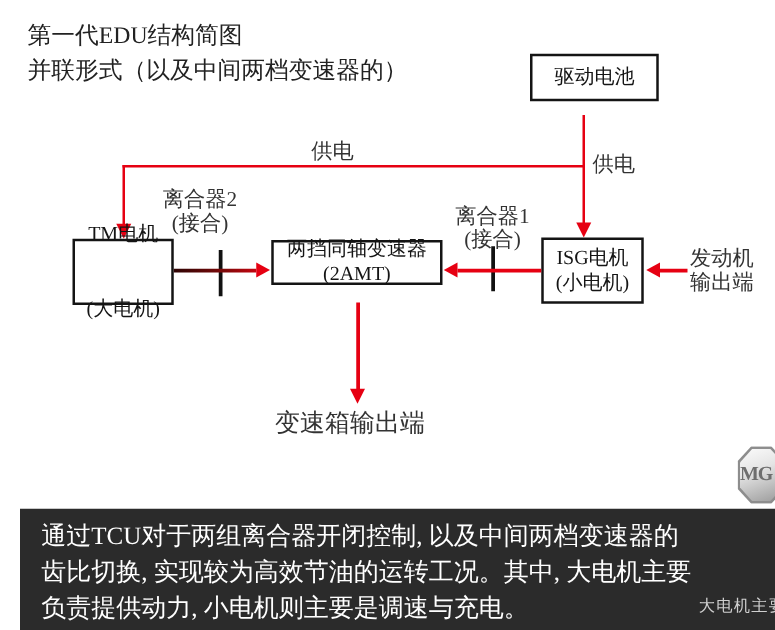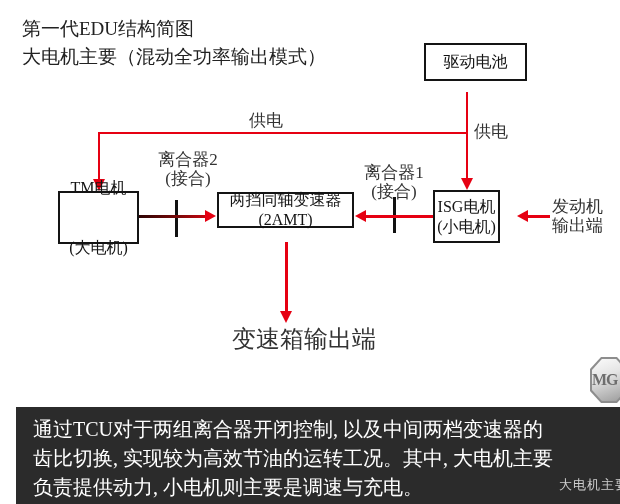--- a/index.html
+++ b/index.html
@@ -12,21 +12,21 @@
   .title{position:absolute;left:6px;top:15px;font-size:19px;line-height:28px;color:#222;}
   
   .node{
     position:absolute;box-sizing:border-box;border:2px solid #141414;background:#fff;
     display:flex;flex-direction:column;align-items:center;justify-content:center;
     font-size:16px;line-height:20px;color:#141414;text-align:center;white-space:nowrap;
   }
   .node-battery{left:408px;top:43px;width:103px;height:38px;}
   .node-tm{left:42px;top:191px;width:81px;height:53px;gap:40px;}
   .node-gearbox{left:201px;top:192px;width:137px;height:36px;}
-  .node-isg{left:417px;top:190px;width:67px;height:53px;}
+  .node-isg{left:417px;top:190px;width:82px;height:53px;}
   
   .rline{position:absolute;background:#e60012;}
   .line-batt-v{left:450px;top:92px;width:2px;height:88px;}
   .line-supply-h{left:82px;top:132px;width:370px;height:2px;}
   .line-left-v{left:82px;top:132px;width:2px;height:48px;}
   .line-gb-down{left:269px;top:242px;width:3px;height:70px;}
   .line-isg-gb{left:350px;top:215px;width:67px;height:3px;}
   .line-engine{left:512px;top:215px;width:22px;height:3px;}
   .line-tm-gb{left:123px;top:215px;width:66px;height:3px;
     background:linear-gradient(90deg,#2d0404,#7c0909 60%,#c40510);}
@@ -42,24 +42,24 @@
   .arr-into-gb-l{left:339px;top:210px;}
   .arr-into-isg{left:501px;top:210px;}
   
   .tick{position:absolute;width:3px;background:#111;}
   .tick2{left:159px;top:200px;height:37px;}
   .tick1{left:377px;top:197px;height:36px;}
   
   .lbl{position:absolute;color:#333;font-size:17px;line-height:19px;white-space:nowrap;}
   .lbl-supply-left{left:233px;top:111px;}
   .lbl-supply-right{left:458px;top:122px;}
-  .lbl-clutch2{left:132px;top:150px;width:80px;text-align:center;}
+  .lbl-clutch2{left:104px;top:150px;width:80px;text-align:center;}
   .lbl-clutch1{left:338px;top:163px;width:80px;text-align:center;}
   .lbl-engine{left:536px;top:197px;text-align:left;}
-  .lbl-gbout{left:216px;top:330px;font-size:24px;color:#333;}
+  .lbl-gbout{left:204px;top:330px;font-size:20px;color:#333;}
   
   .mg-outer{
     position:absolute;left:574px;top:357px;width:38px;height:46px;
     clip-path:polygon(29% 0,71% 0,100% 26%,100% 74%,71% 100%,29% 100%,0 74%,0 26%);
     background:#8d8d8d;display:flex;align-items:center;justify-content:center;
   }
   .mg-inner{
     width:34px;height:42px;
     clip-path:polygon(29% 0,71% 0,100% 26%,100% 74%,71% 100%,29% 100%,0 74%,0 26%);
     background:linear-gradient(160deg,#fbfbfb 0%,#e4e4e4 40%,#b9b9b9 75%,#9a9a9a 100%);
@@ -77,21 +77,21 @@
     position:absolute;right:7px;bottom:5px;font-size:13px;color:#cfcfcf;letter-spacing:1px;
   }
 </style>
 </head>
 <body>
 
 <div class="stage">
 
   <div class="title">
     <div>第一代EDU结构简图</div>
-    <div>大电机主要（混动全功率输出模式）</div>
+    <div>并联形式（以及中间两档变速器的）</div>
   </div>
 
   <div class="node node-battery">
     <div>驱动电池</div>
   </div>
 
   <div class="rline line-batt-v"></div>
   <div class="rline line-supply-h"></div>
   <div class="rline line-left-v"></div>
   <div class="arr arr-down arr-batt"></div>

